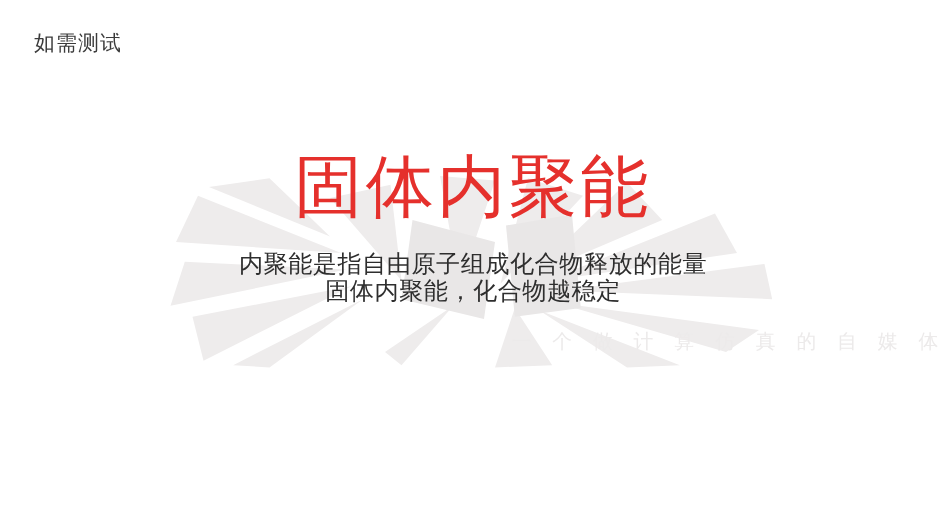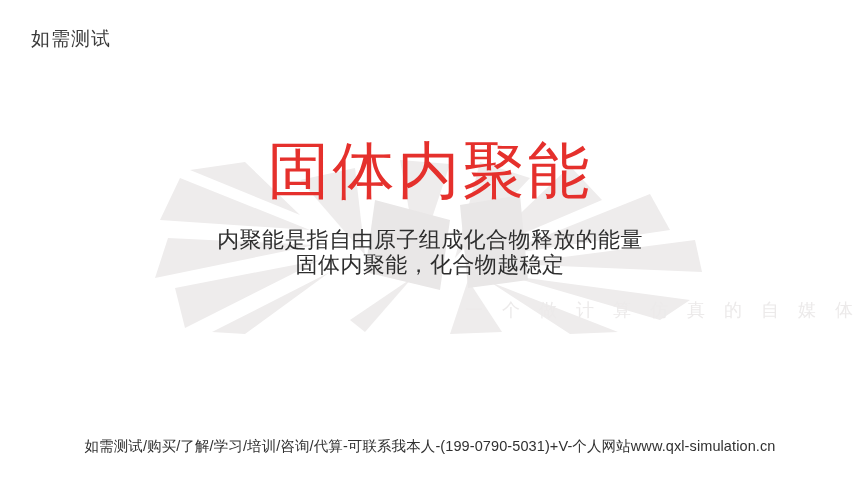--- a/index.html
+++ b/index.html
@@ -190,17 +190,14 @@
   </div>
 
   <div class="main">
     <h1 class="main-heading">固体内聚能</h1>
     <div class="main-lines">
       <span class="main-line">内聚能是指自由原子组成化合物释放的能量</span>
       <span class="main-line">固体内聚能，化合物越稳定</span>
     </div>
   </div>
 
-  <div class="footer">
-    <span class="footer-text">如需测试/购买/了解/学习/培训/咨询/代算-可联系我本人-(199-0790-5031)+V-个人网站www.qxl-simulation.cn</span>
-  </div>
 
 </div>
 
 </body></html>

